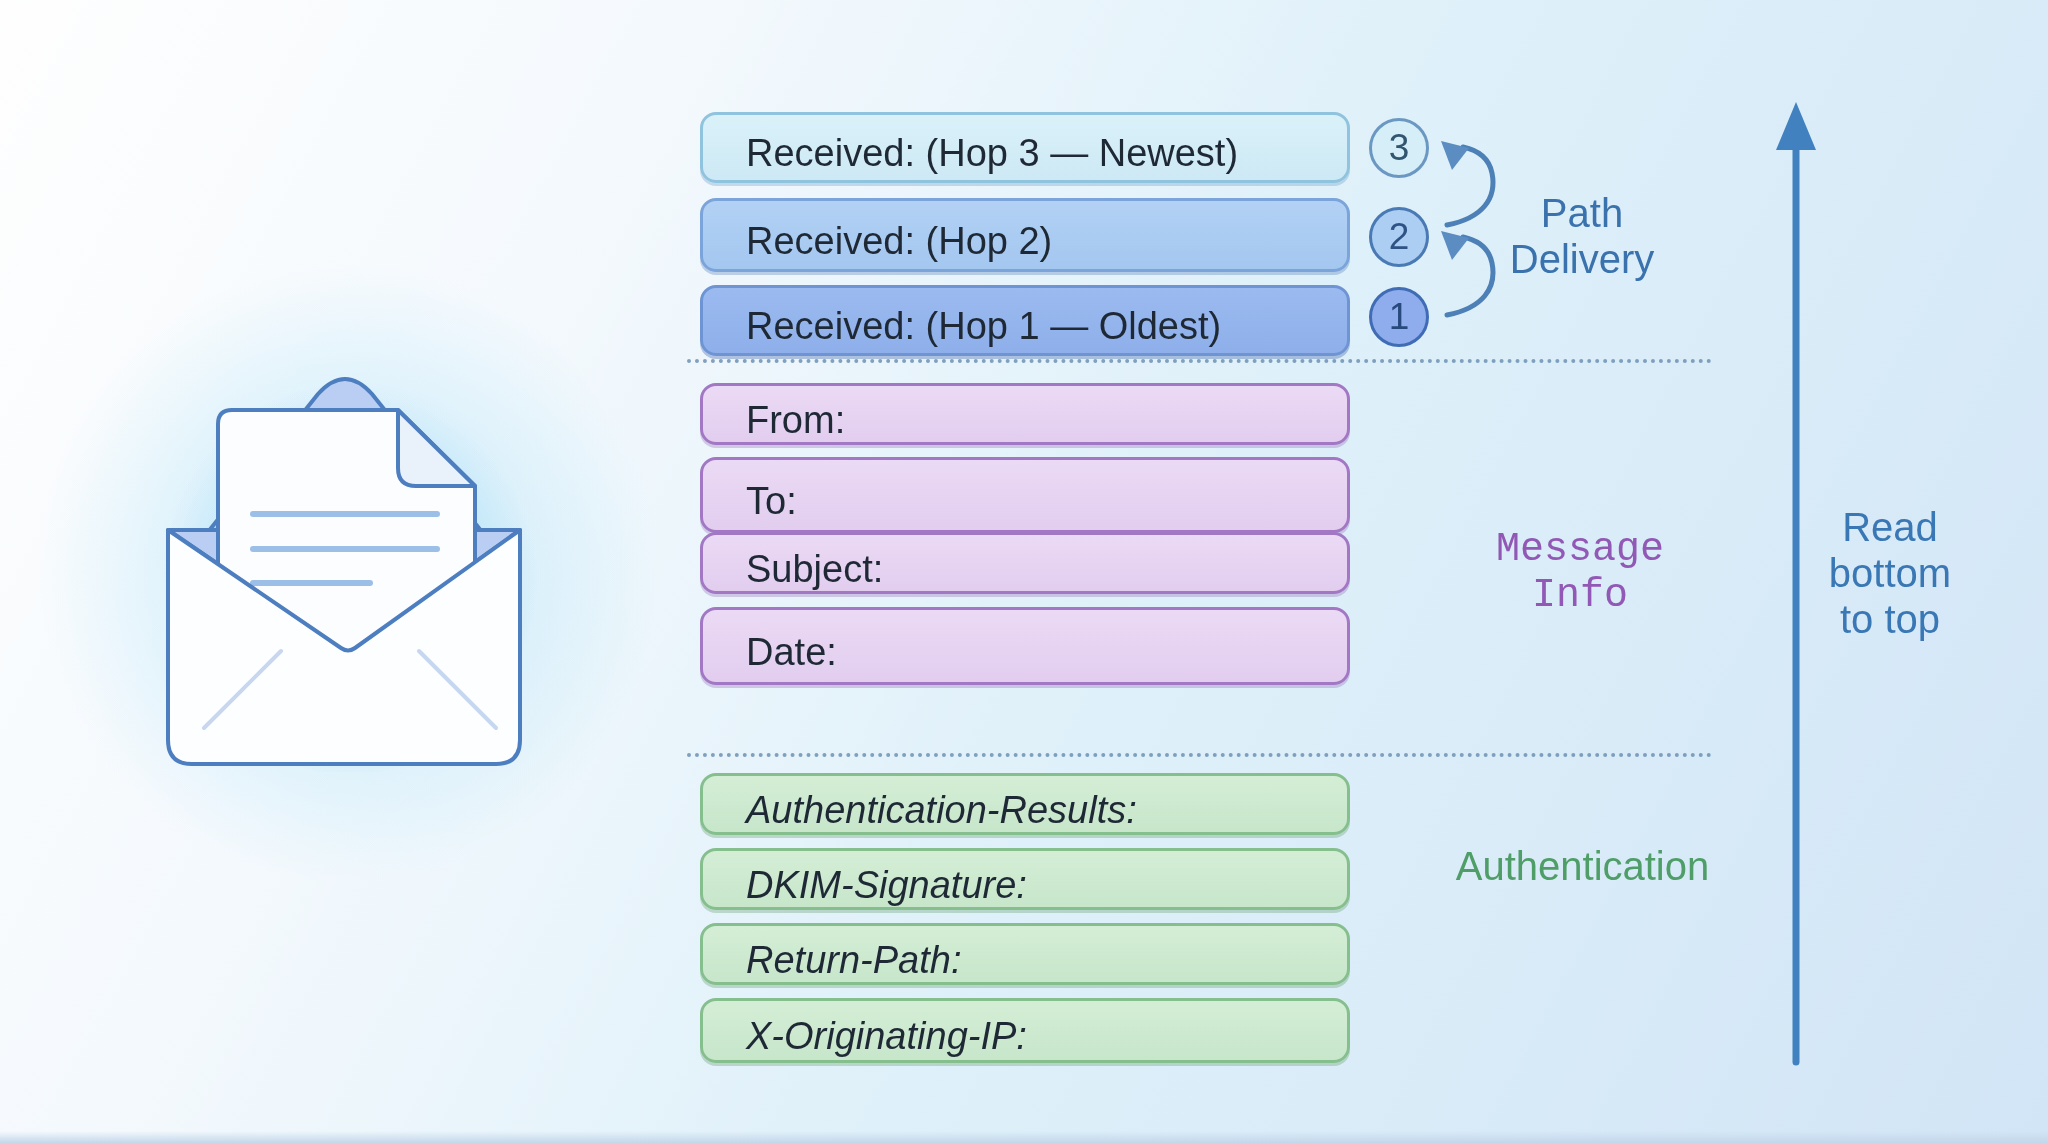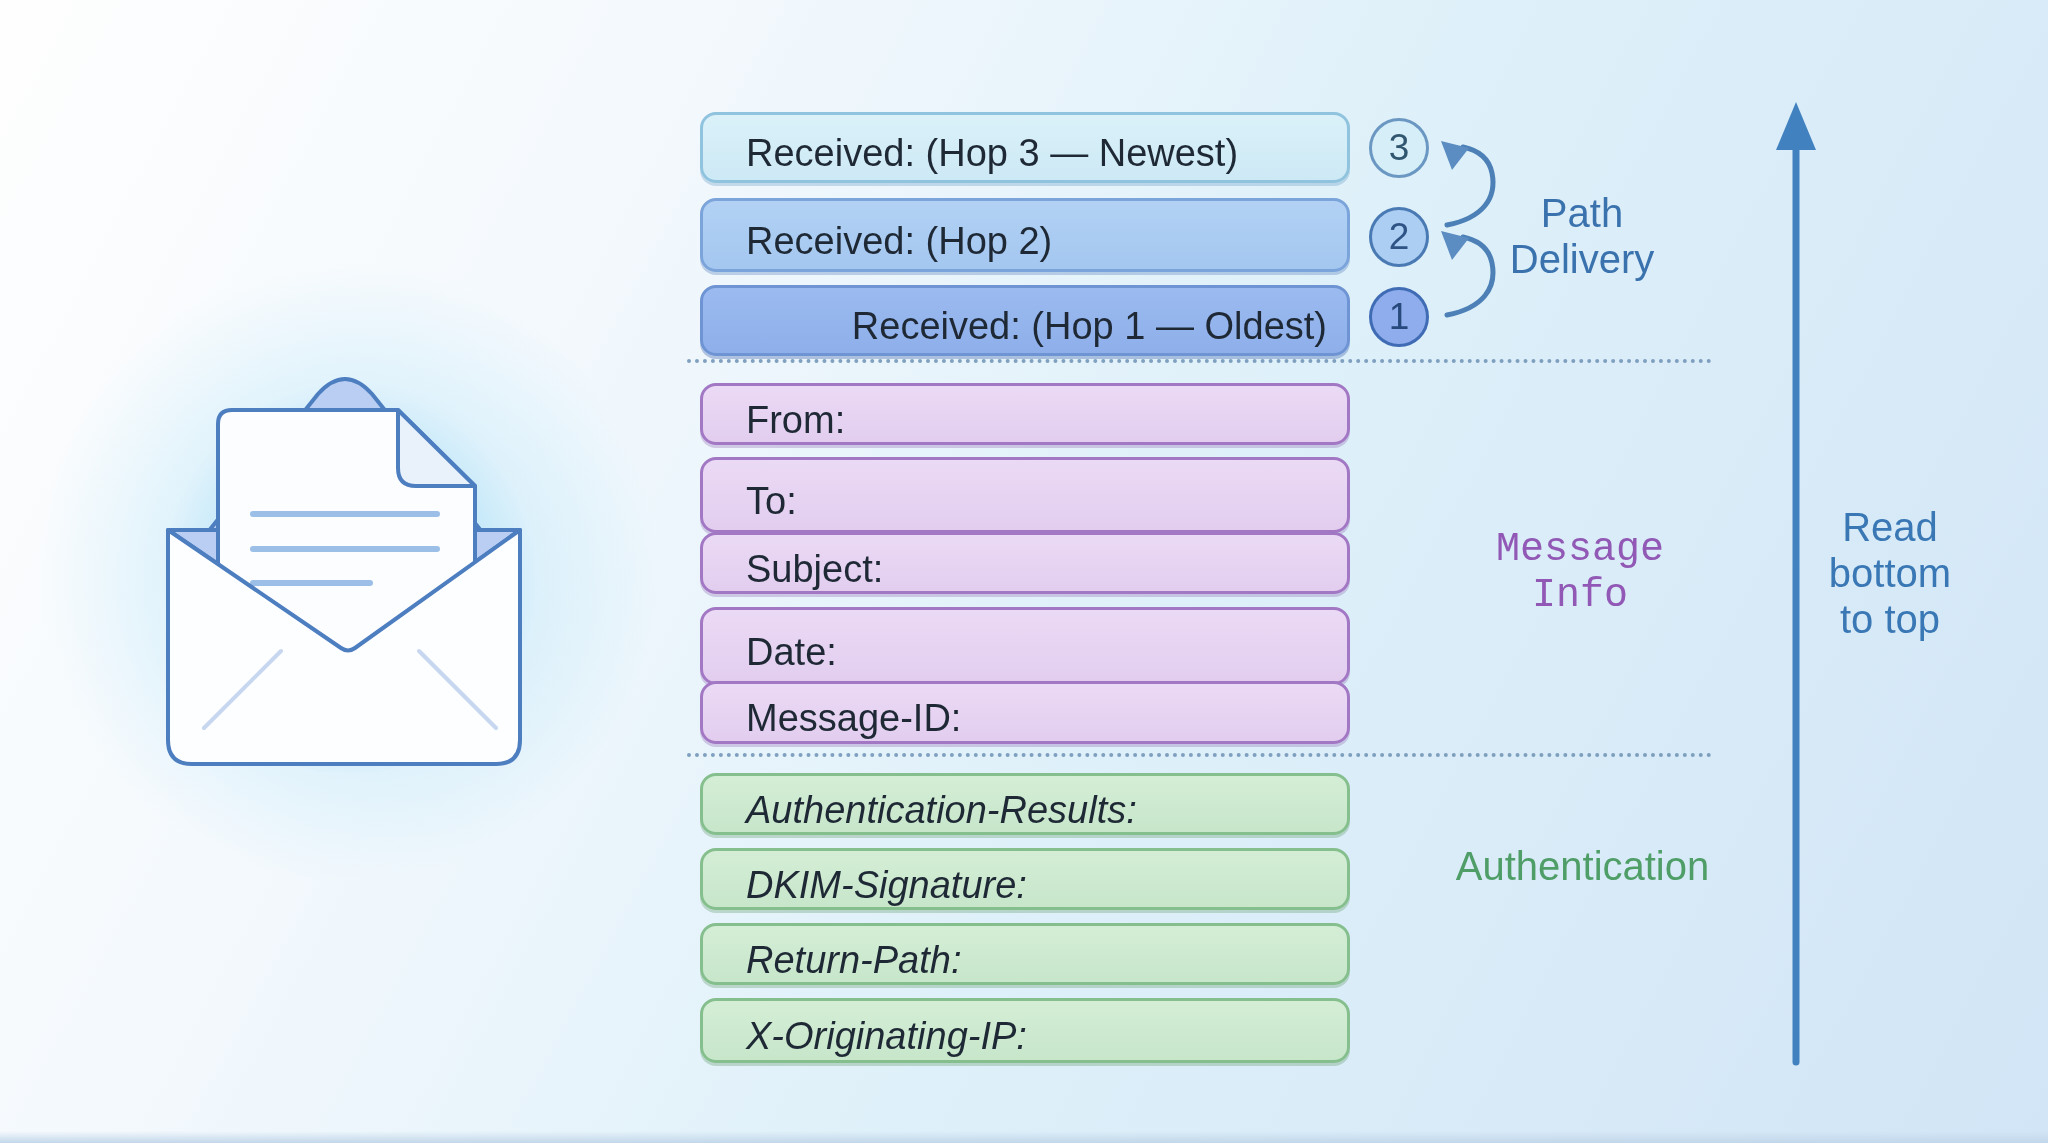--- a/index.html
+++ b/index.html
@@ -10,21 +10,21 @@
       radial-gradient(430px 430px at 348px 572px, rgba(148,217,246,.55), rgba(148,217,246,0) 72%),
       linear-gradient(118deg,#fefefe 0%,#f4f9fd 26%,#def0f9 56%,#d2e5f6 100%);
   }
   .bottom-edge{position:absolute;left:0;bottom:0;width:100%;height:12px;
     background:linear-gradient(to bottom, rgba(180,205,230,0), #c3d7ea);}
   
   .box{position:absolute;left:700px;width:650px;box-sizing:border-box;border-radius:16px;
     display:flex;align-items:center;padding:12px 20px 0 43px;font-size:38px;color:#1e2935;}
   .hop3{background:linear-gradient(#daf1f9,#cde9f5);border:3px solid #8fc3de;box-shadow:0 3px 0 rgba(110,160,200,.35);}
   .hop2{background:linear-gradient(#b2d1f4,#a4c7f0);border:3px solid #7ba4da;box-shadow:0 3px 0 rgba(90,130,190,.35);}
-  .hop1{background:linear-gradient(#9bbaf0,#8eafea);border:3px solid #6f94d4;box-shadow:0 3px 0 rgba(80,115,180,.4);justify-content:flex-end;}
+  .hop1{background:linear-gradient(#9bbaf0,#8eafea);border:3px solid #6f94d4;box-shadow:0 3px 0 rgba(80,115,180,.4);}
   .pink{background:linear-gradient(#ebdaf5,#e2cdef);border:3px solid #a278c4;box-shadow:0 3px 0 rgba(140,95,175,.3);}
   .green{background:linear-gradient(#d4eed6,#c7e6ca);border:3px solid #86bf8e;box-shadow:0 3px 0 rgba(105,160,115,.35);font-style:italic;}
   .r1{top:112px;height:71px}.r2{top:198px;height:74px}.r3{top:285px;height:71px}
   .r4{top:383px;height:62px}.r5{top:457px;height:76px}.r6{top:532px;height:62px}
   .r7{top:607px;height:78px}.r8{top:681px;height:63px}
   .r9{top:773px;height:62px}.r10{top:848px;height:62px}.r11{top:923px;height:62px}.r12{top:998px;height:65px}
   
   .circle{position:absolute;left:1369px;width:60px;height:60px;box-sizing:border-box;border-radius:50%;
     display:flex;align-items:center;justify-content:center;font-size:37px;}
   .c3{top:118px;background:#d6eef8;border:3px solid #6b98c2;color:#31566f;}
@@ -113,23 +113,20 @@
   </div>
   <div class="box pink r5">
     <span>To:</span>
   </div>
   <div class="box pink r6">
     <span>Subject:</span>
   </div>
   <div class="box pink r7">
     <span>Date:</span>
   </div>
-  <div class="box pink r8">
-    <span>Message-ID:</span>
-  </div>
 
   <div class="side-label msginfo">
     <div>Message</div>
     <div>Info</div>
   </div>
 
   <div class="sep sep2"></div>
 
   <div class="box green r9">
     <span>Authentication-Results:</span>

